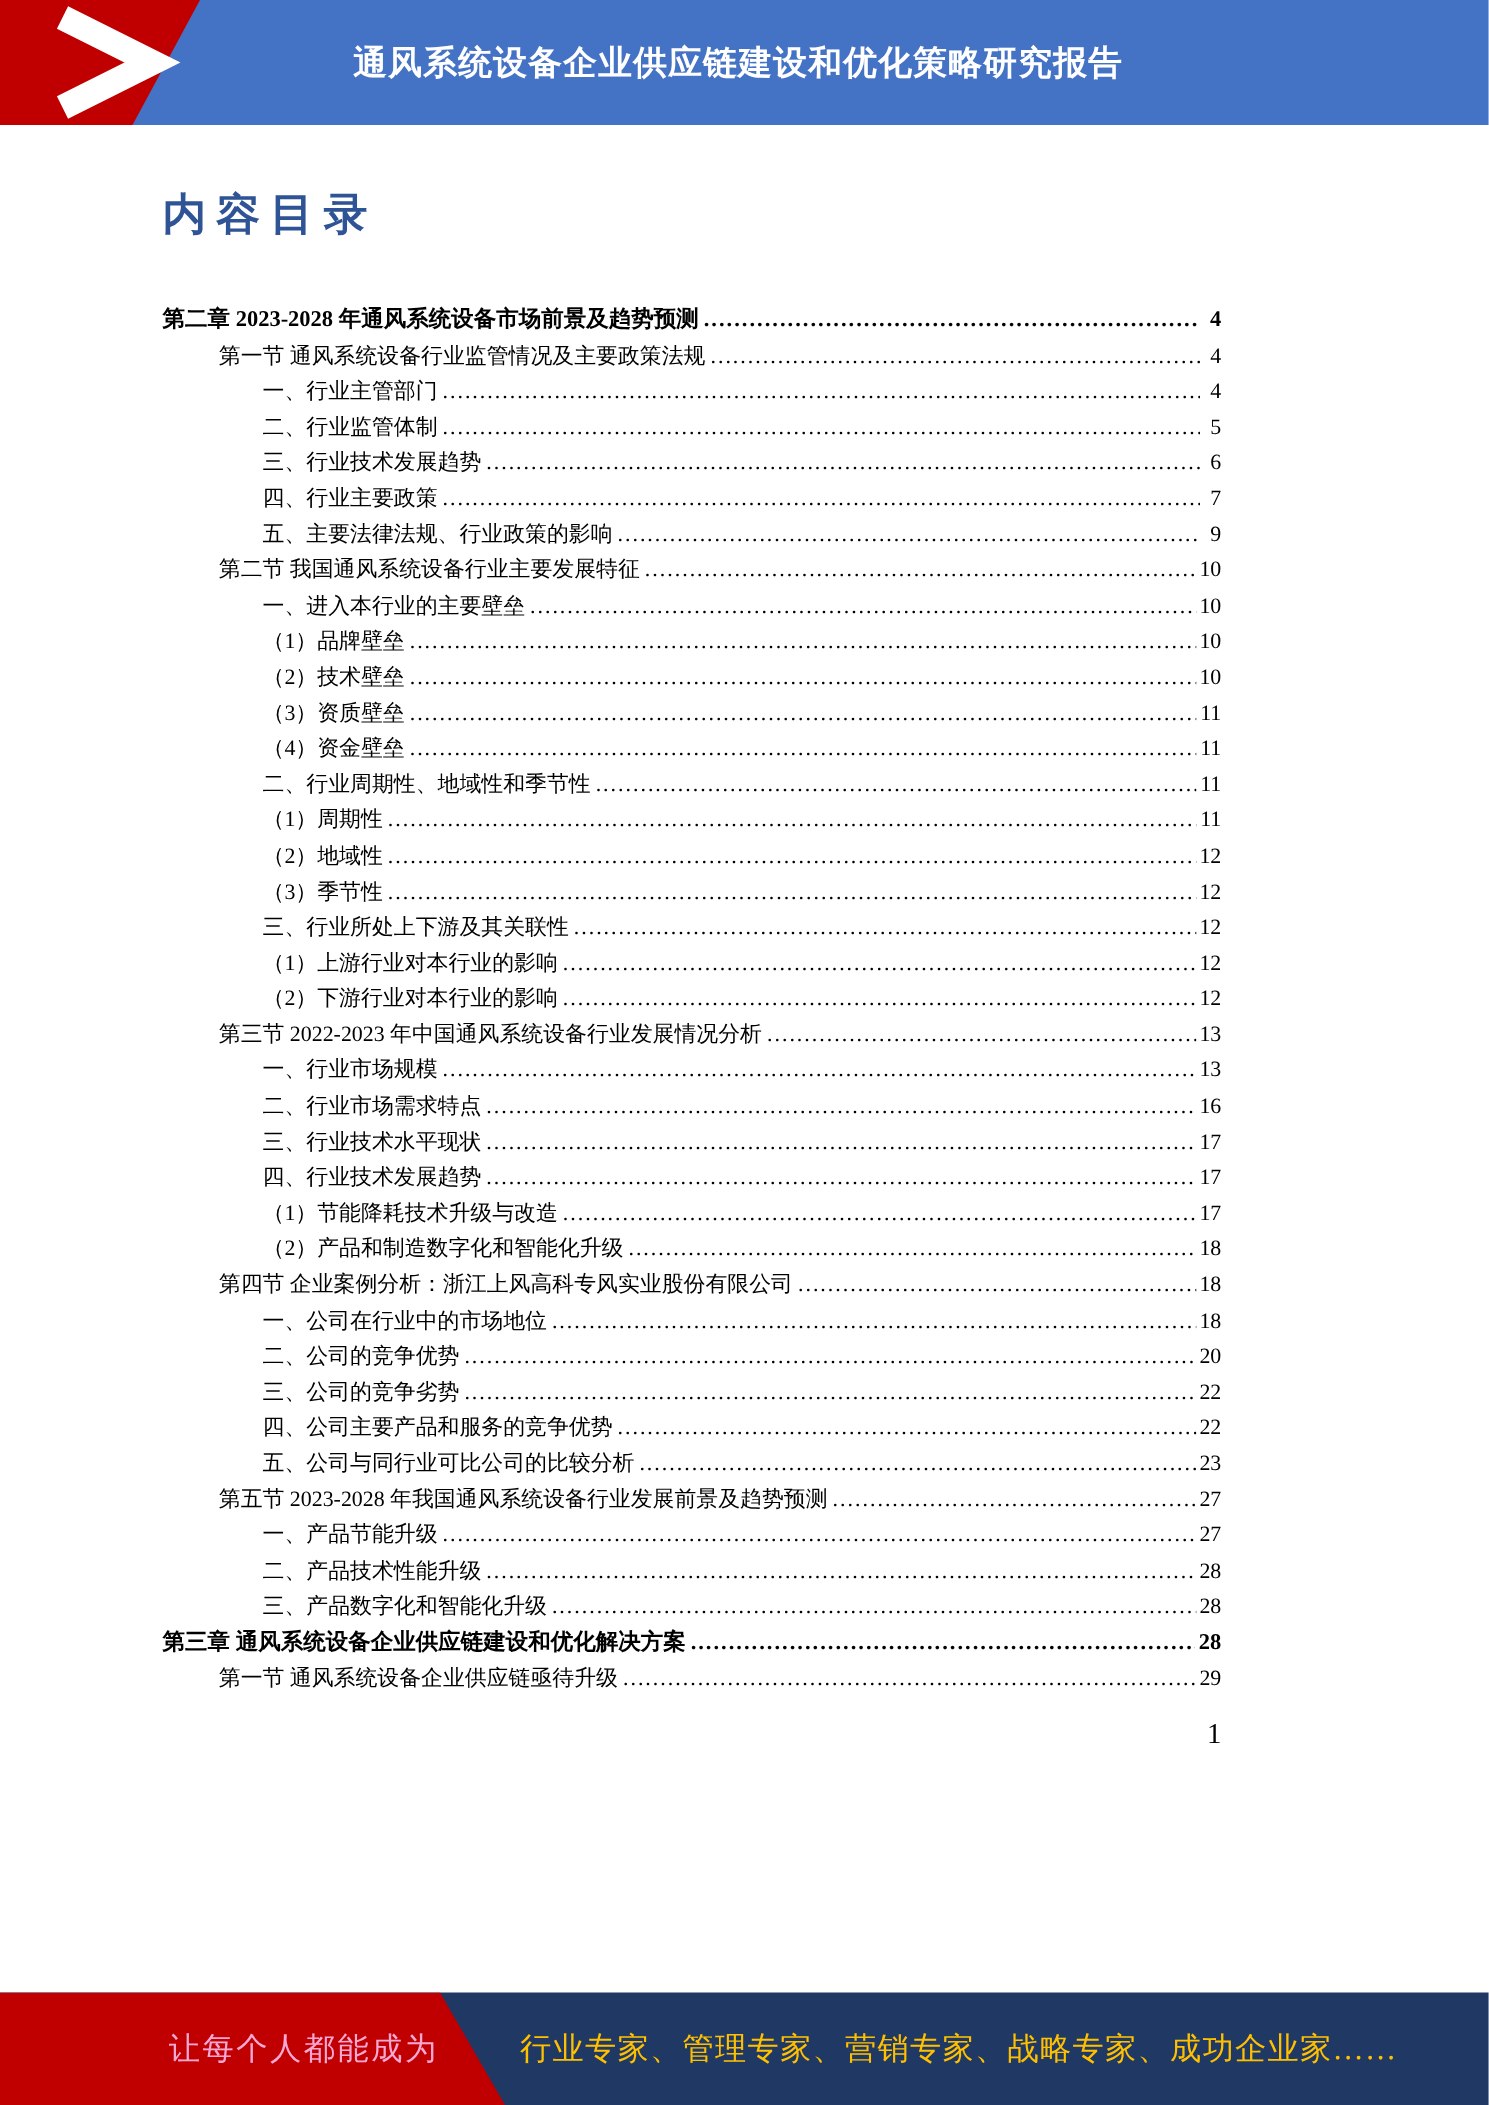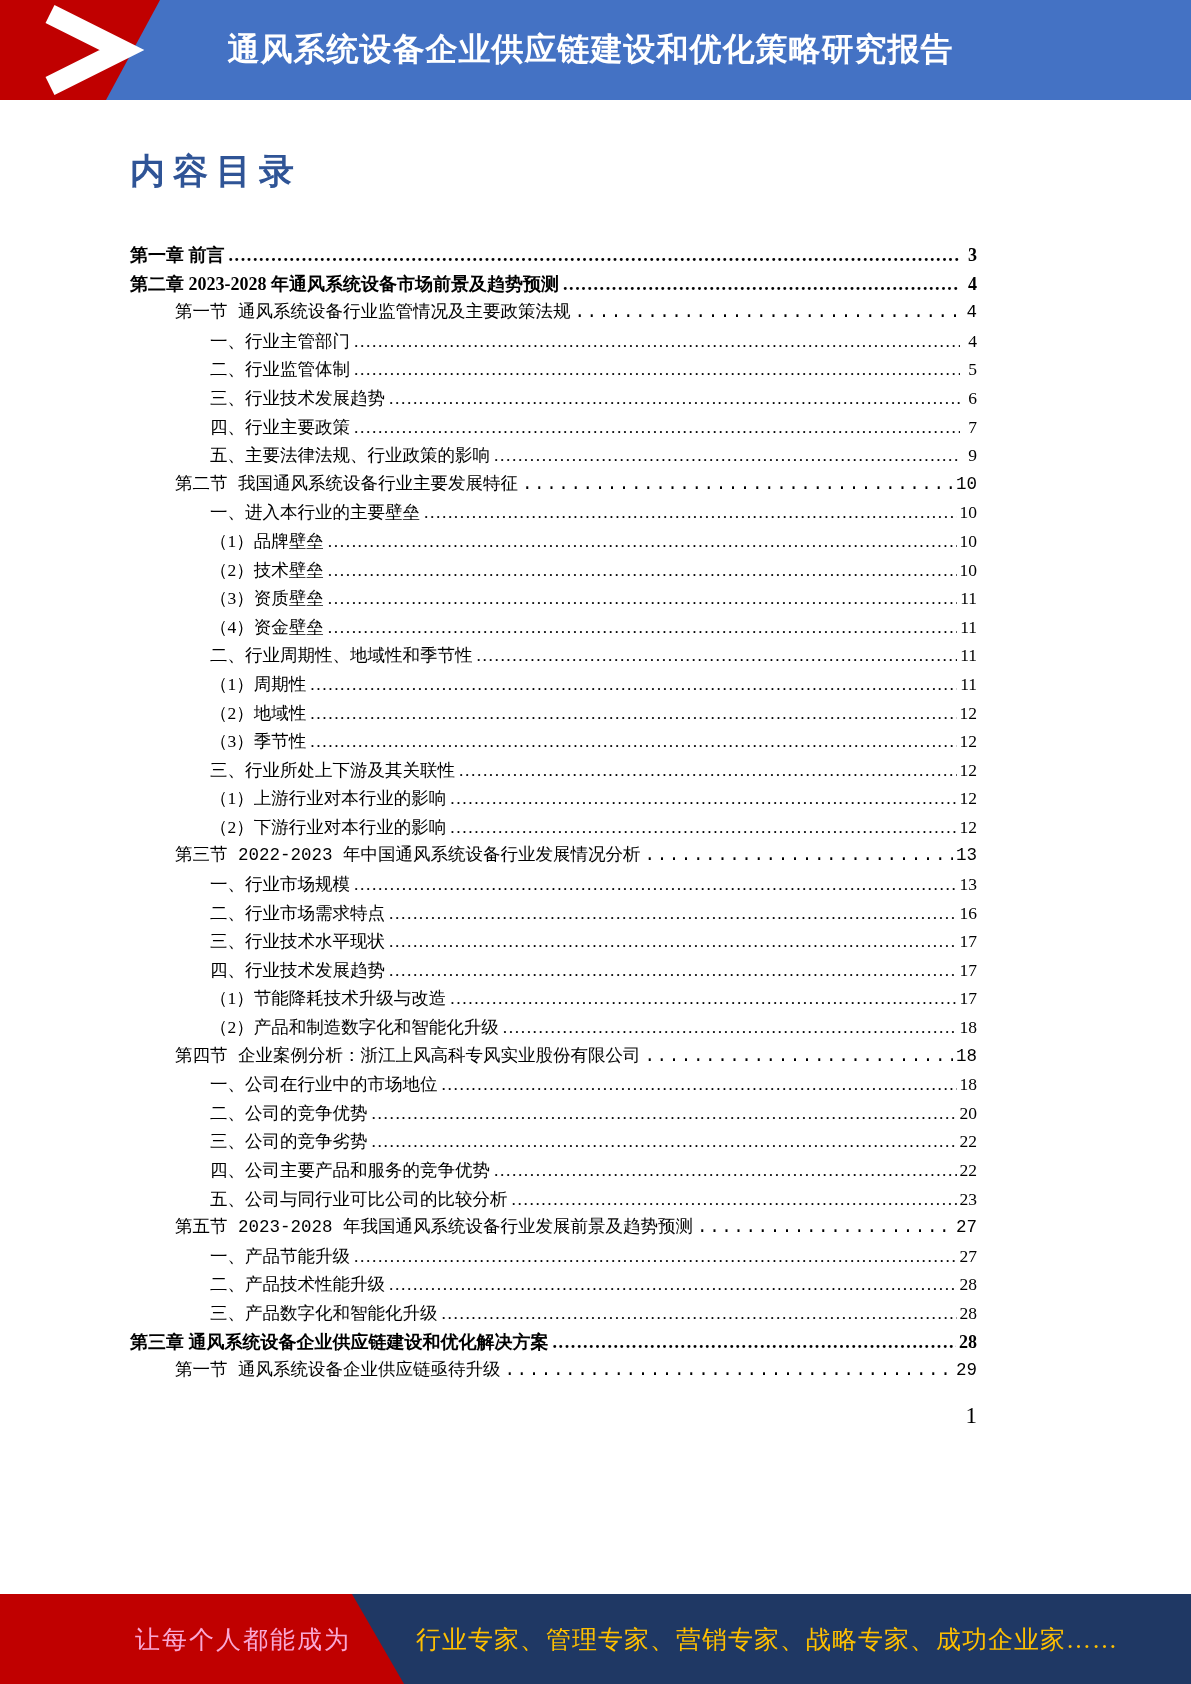--- a/index.html
+++ b/index.html
@@ -22,21 +22,21 @@
     position: absolute; left: 0; top: 0;
     width: 170px; height: 100px;
   }
   .header-title {
     flex: 1;
     padding: 0 200px 0 190px;
     text-align: center;
     color: #ffffff;
     font-family: Liberation Sans, sans-serif;
     font-weight: 700;
-    font-size: 32px;
+    font-size: 27px;
     letter-spacing: 1px;
     white-space: nowrap;
   }
 
   
   .content {
     padding: 0 214px 0 130px;
   }
   .toc-title {
     margin: 48px 0 46px 0;
@@ -50,21 +50,21 @@
   .toc-row {
     display: flex;
     align-items: baseline;
     line-height: 28.6px;
     font-size: 17.5px;
     white-space: nowrap;
     cursor: pointer;
   }
   .toc-row.bold { font-weight: 700; font-size: 18px; }
   .toc-row.lvl0 { padding-left: 0; }
-  .toc-row.lvl1 { padding-left: 45px; font-family: Liberation Mono, monospace; }
+  .toc-row.lvl1 { padding-left: 45px; }
   .toc-row.lvl2 { padding-left: 80px; justify-content: center; }
   .toc-label { flex: 0 0 auto; }
   .leader {
     flex: 1 1 auto;
     overflow: hidden;
     white-space: nowrap;
     margin: 0 3px 0 4px;
     letter-spacing: 1.6px;
   }
   .leader::after {
@@ -115,25 +115,20 @@
     <polyline points="50,14 122,50 50,86" fill="none" stroke="#ffffff" stroke-width="20"></polyline>
   </svg>
   <div class="header-title">通风系统设备企业供应链建设和优化策略研究报告</div>
 </div>
 
 <div class="content">
   <div class="toc-title">内容目录</div>
 
   <div class="toc-list" id="toc-list">
       <div class="toc-row lvl0 bold">
-        <span class="toc-label">第一章  前言</span>
-        <span class="leader"></span>
-        <span class="toc-page">3</span>
-      </div>
-      <div class="toc-row lvl0 bold">
         <span class="toc-label">第二章  2023-2028 年通风系统设备市场前景及趋势预测</span>
         <span class="leader"></span>
         <span class="toc-page">4</span>
       </div>
       <div class="toc-row lvl1">
         <span class="toc-label">第一节  通风系统设备行业监管情况及主要政策法规</span>
         <span class="leader"></span>
         <span class="toc-page">4</span>
       </div>
       <div class="toc-row lvl2">

